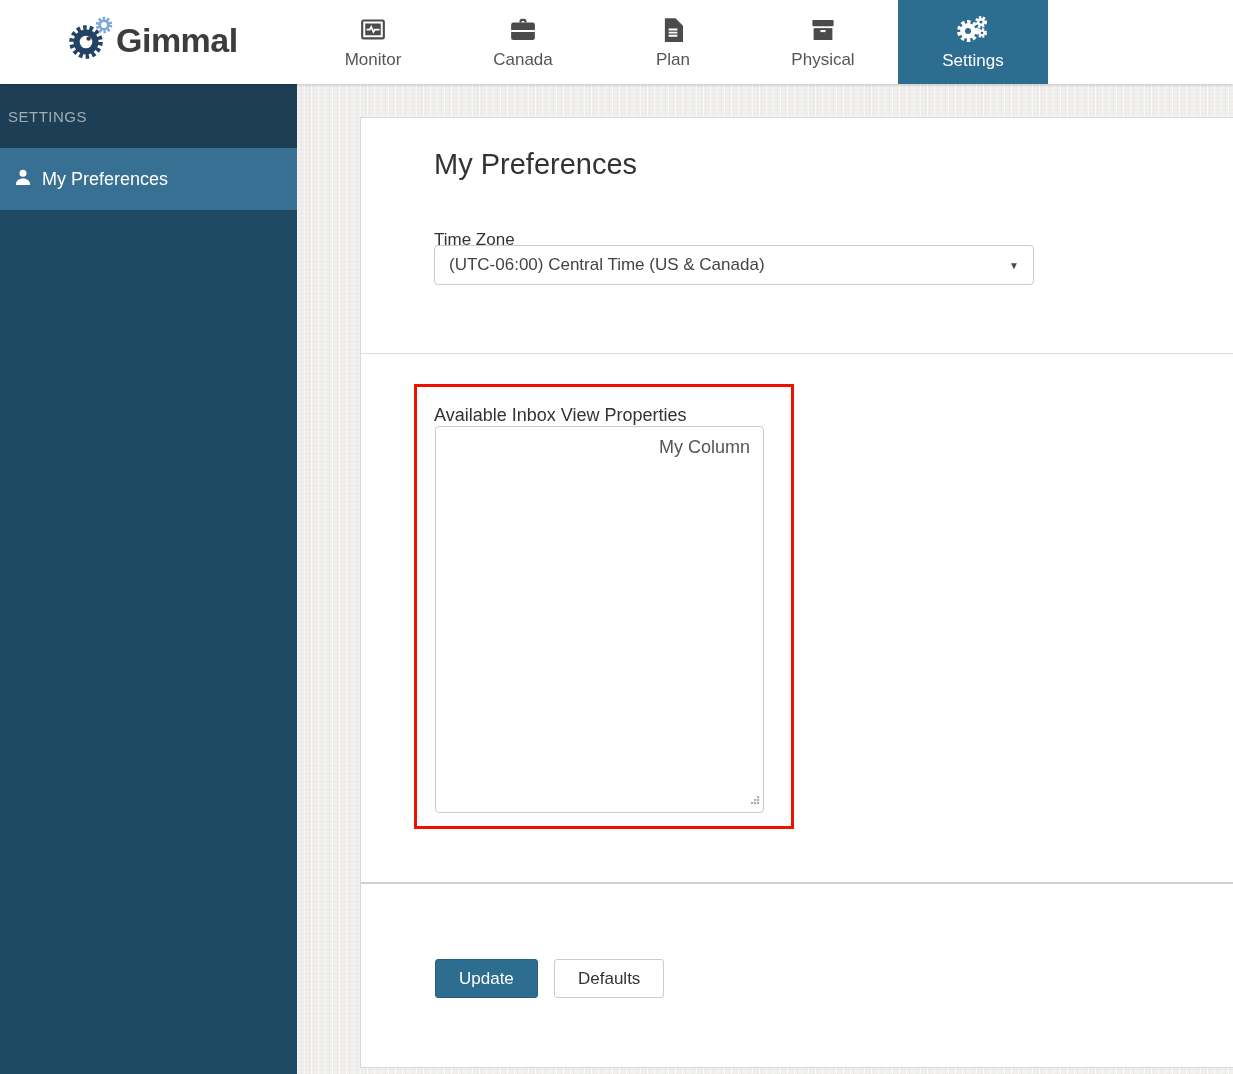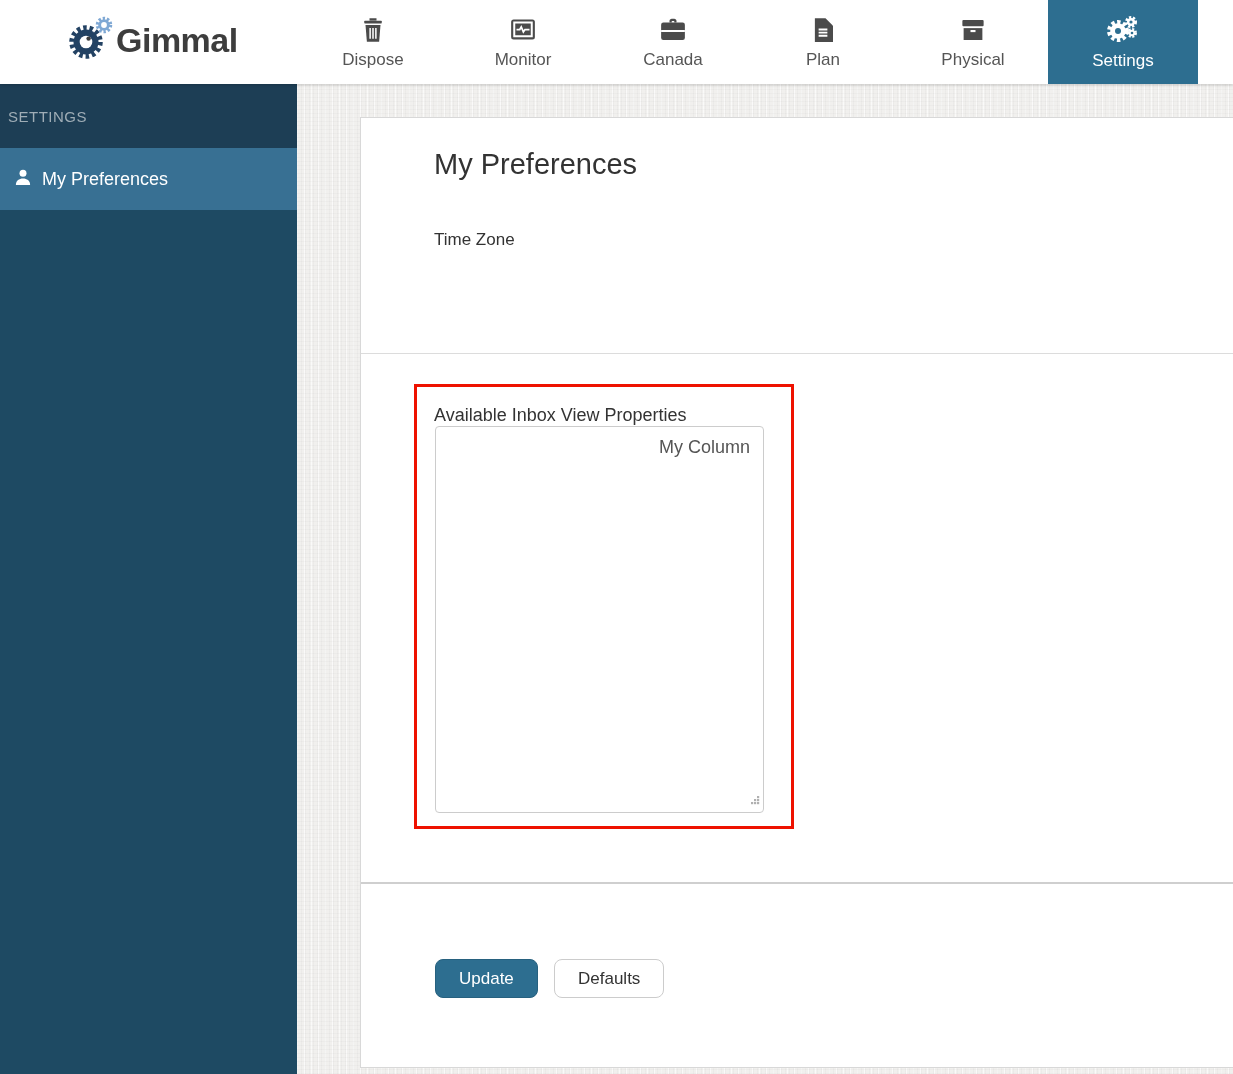--- a/index.html
+++ b/index.html
@@ -59,21 +59,21 @@
   .divider-1{top:235px;}
   .divider-2{top:764px;border-top:2px solid #cfcfcf;}
 
   .red-box{position:absolute;left:53px;top:266px;width:380px;height:445px;border:3px solid var(--red);}
   .prop-label{position:absolute;left:17px;top:10px;font-size:18px;color:var(--text-dark);margin-top:8px;}
   .listbox{position:absolute;left:18px;top:39px;width:329px;height:387px;background:#fff;
     border:1px solid var(--border-gray);border-radius:4px;}
   .list-item{padding:10px 13px;font-size:18px;color:var(--text-mid);cursor:default;text-align:right;}
   .resize-handle{position:absolute;right:2px;bottom:2px;cursor:nwse-resize;}
 
-  .btn{position:absolute;top:841px;height:39px;font-size:17px;border-radius:8px;padding:0 23px;
+  .btn{position:absolute;top:841px;height:39px;font-size:17px;border-radius:3px;padding:0 23px;
     cursor:pointer;font-family:inherit;}
   .btn-update{left:74px;background:var(--teal);color:#fff;border:1px solid #27617f;}
   .btn-defaults{left:193px;background:#fff;color:var(--text-dark);border:1px solid var(--border-gray);}
 </style>
 </head>
 <body>
 
 <div class="stage">
 
   <div class="navbar">
@@ -87,31 +87,20 @@
           <circle cx="40" cy="13" r="6" fill="none" stroke="#7fa8d4" stroke-width="4.5" stroke-dasharray="2.1 1.67"></circle>
           <circle cx="40" cy="13" r="5.8" fill="#7fa8d4"></circle>
           <circle cx="40" cy="13" r="2.9" fill="#ffffff"></circle>
         </svg>
       </span>
       <span class="logo-text">Gimmal</span>
     </div>
 
     <div class="nav-tabs">
 
-      <div class="nav-tab">
-        <span>
-          <svg width="30" height="30" viewBox="0 0 24 24" fill="var(--icon-gray)">
-            <path d="M9.2 2.6h5.6v1.9H9.2z"></path>
-            <rect x="5" y="4.5" width="14" height="2.2" rx="0.5"></rect>
-            <path d="M6 8h12l-1.1 13.4H7.1L6 8z"></path>
-            <path d="M9.7 10.3v8.6M12 10.3v8.6M14.3 10.3v8.6" stroke="#fff" stroke-width="1.2" fill="none"></path>
-          </svg>
-        </span>
-        <span class="nav-label">Dispose</span>
-      </div>
 
       <div class="nav-tab">
         <span>
           <svg width="30" height="30" viewBox="0 0 24 24">
             <rect x="2.5" y="3.5" width="19" height="16" rx="2" fill="var(--icon-gray)"></rect>
             <rect x="5" y="6" width="14" height="11" fill="none" stroke="#fff" stroke-width="1.6"></rect>
             <path d="M6.8 11.6h2.6l1.2-2.1 1.7 4 1.3-1.9h3.6" stroke="#fff" stroke-width="1.4" fill="none"></path>
           </svg>
         </span>
         <span class="nav-label">Monitor</span>
@@ -183,20 +172,24 @@
   </div>
 
   <div class="content-bg"></div>
 
   <div class="card">
 
     <div class="page-title">My Preferences</div>
 
     <div class="tz-label">Time Zone</div>
 
+    <div class="dropdown">
+      <span class="dropdown-value">(UTC-06:00) Central Time (US &amp; Canada)</span>
+      <span class="dropdown-arrow">▼</span>
+    </div>
 
     <div class="divider divider-1"></div>
 
     <div class="red-box">
       <div class="prop-label">Available Inbox View Properties</div>
       <div class="listbox">
         <div class="list-item">My Column</div>
         <span class="resize-handle">
           <svg width="11" height="11" viewBox="0 0 11 11" fill="#b0b0b0">
             <rect x="7" y="1" width="2.2" height="2.2"></rect>

